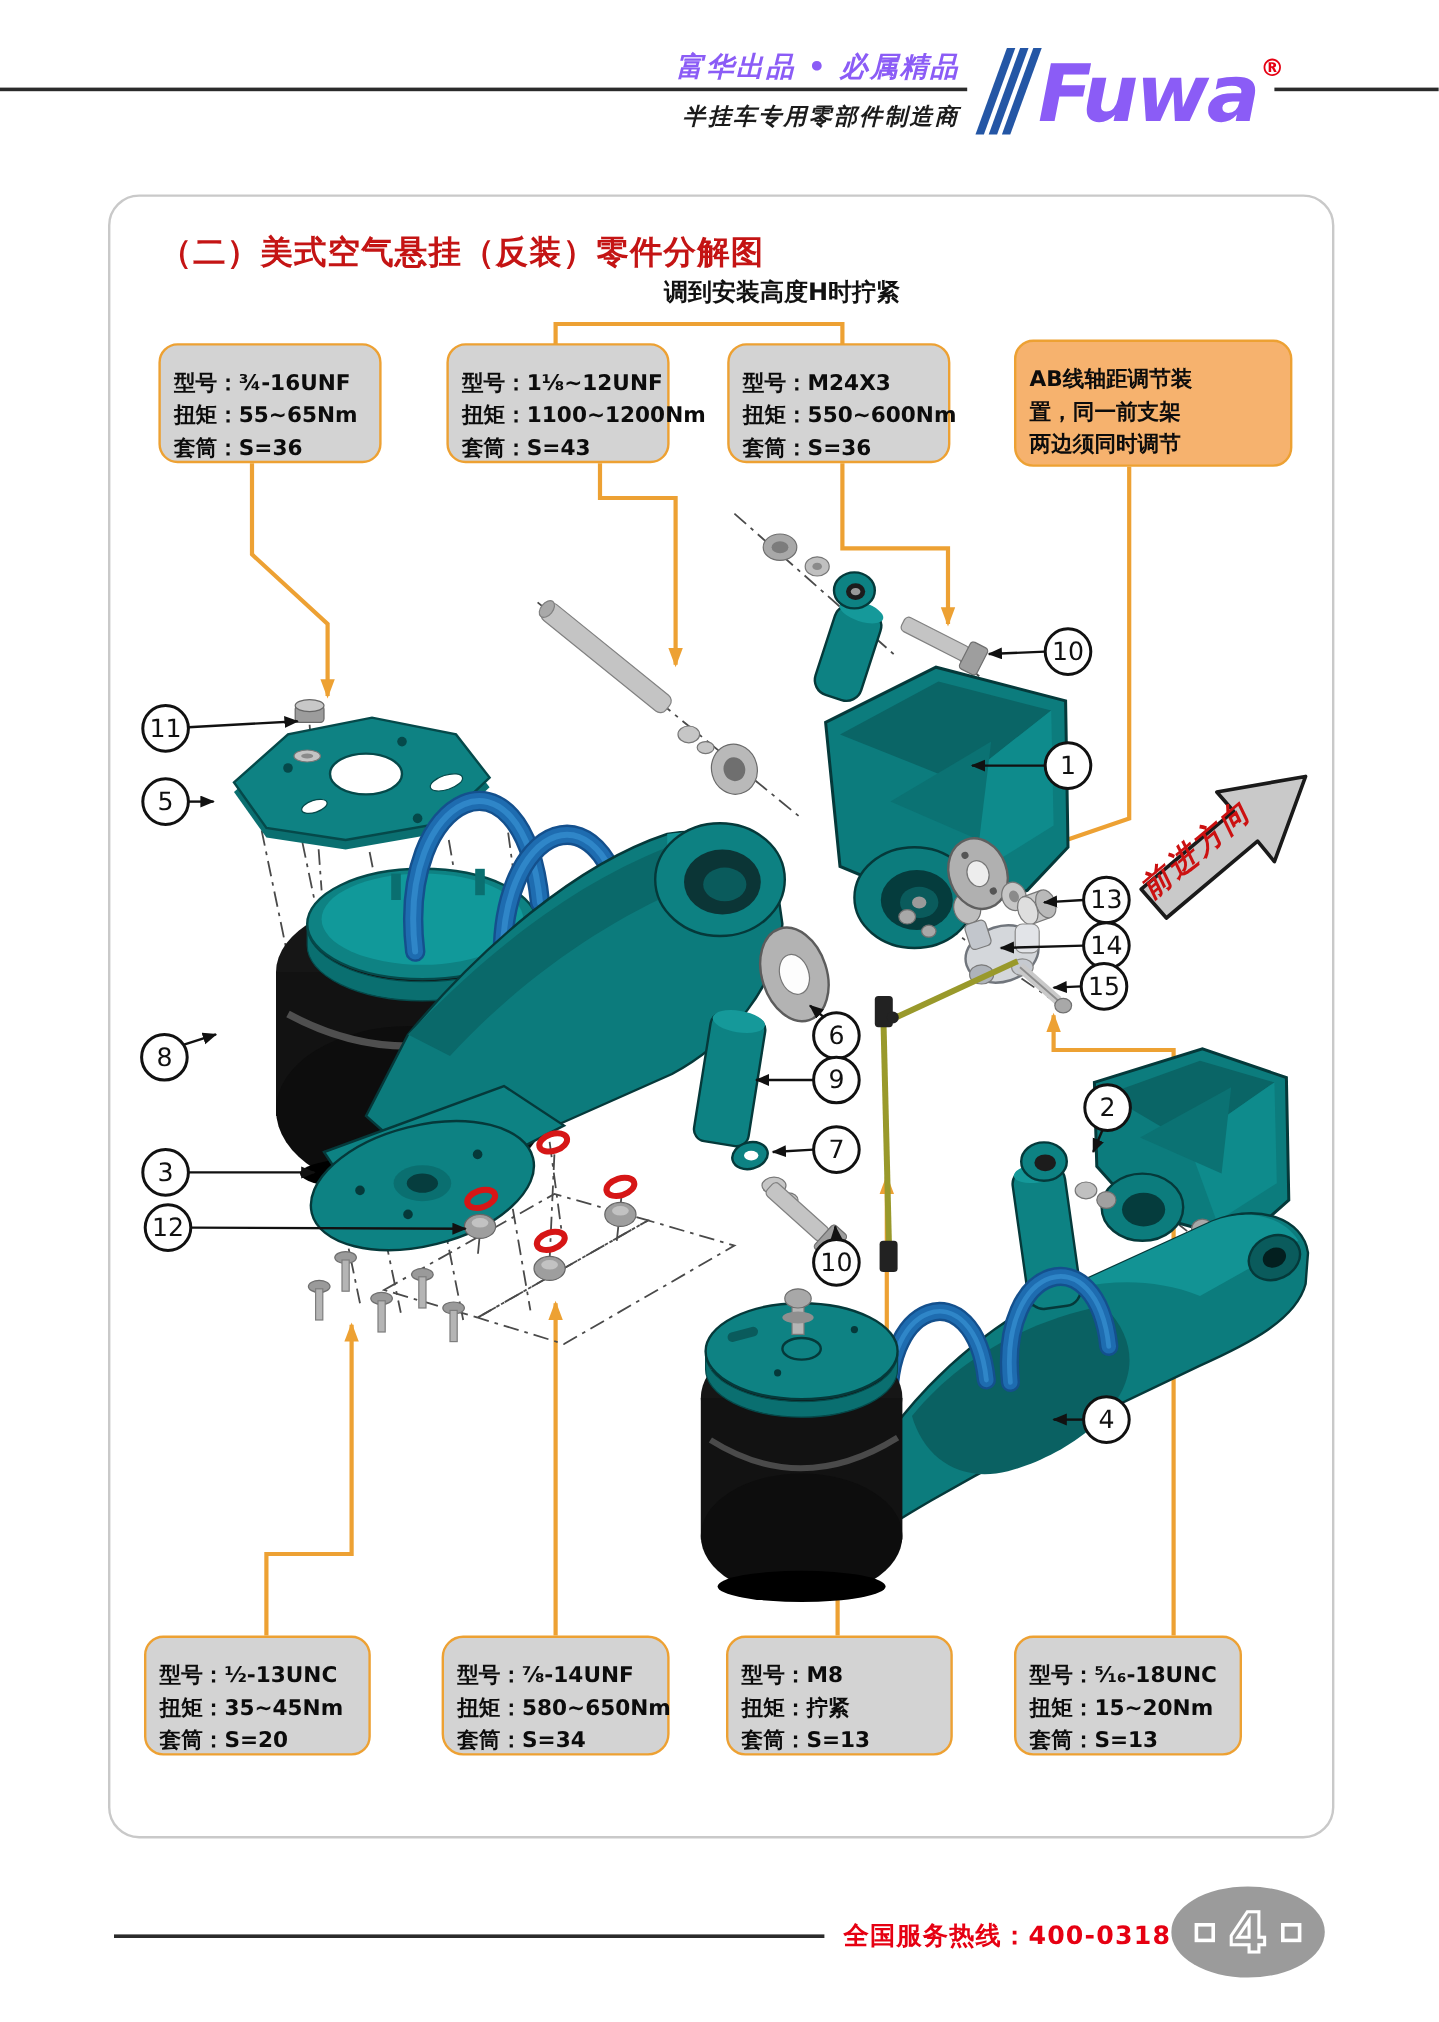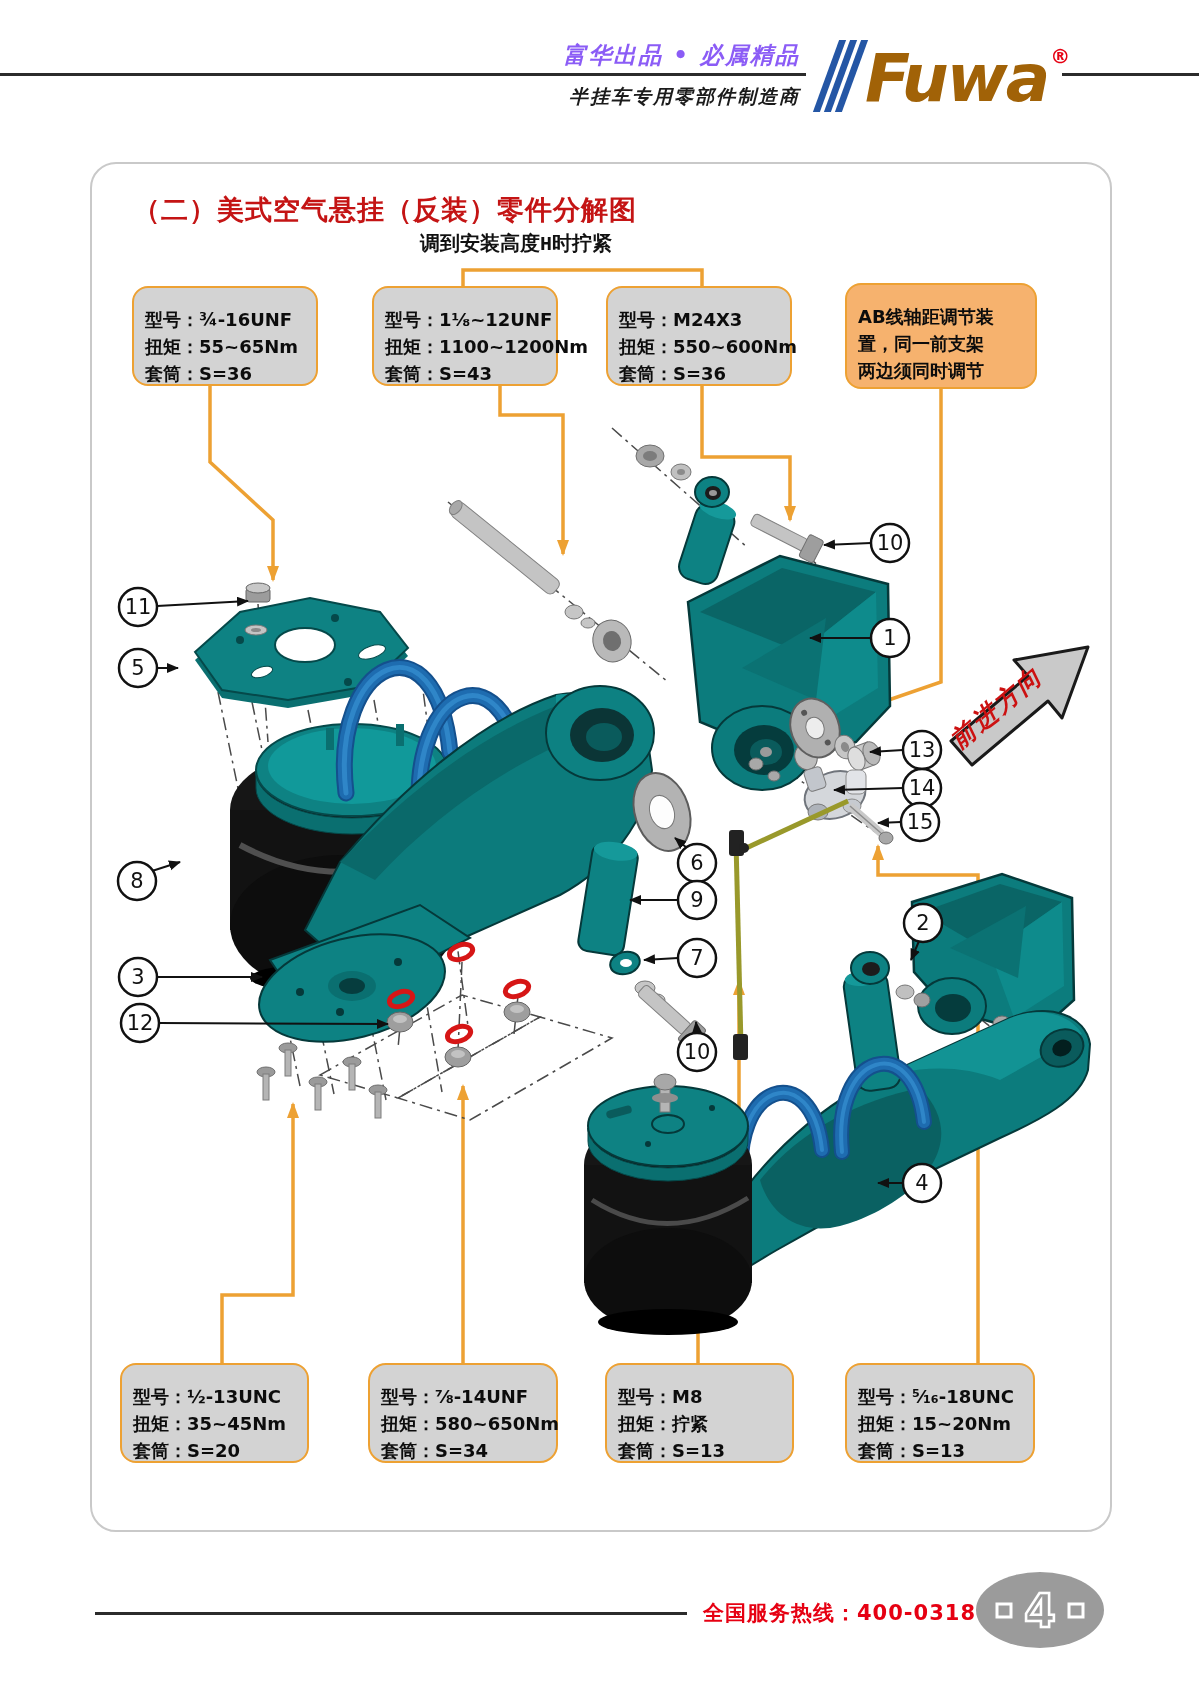--- a/index.html
+++ b/index.html
@@ -9,32 +9,32 @@
   
   .slogan{top:40px;left:0;width:800px;text-align:right;font-size:23px;font-style:italic;
           font-weight:700;letter-spacing:2px;color:#8b5cf6;}
   .hline1{top:73px;left:0;width:806px;height:3px;background:#2b2b2b;}
   .hline2{top:73px;left:1062px;width:137px;height:3px;background:#2b2b2b;}
   .manufacturer{top:84px;left:0;width:800px;text-align:right;font-size:19px;font-style:italic;
           font-weight:700;letter-spacing:2px;color:#1b1b1b;}
   .logo{top:28px;left:826px;height:84px;display:flex;align-items:flex-end;}
   .stripes{display:flex;margin-right:6px;height:72px;align-items:stretch;}
   .stripes i{display:block;width:7px;margin-right:4px;background:#2456a5;transform:skewX(-20deg);}
-  .fuwa{font-size:66px;line-height:66px;font-weight:800;font-style:italic;color:#a16207;letter-spacing:-2px;}
+  .fuwa{font-size:66px;line-height:66px;font-weight:800;font-style:italic;color:#8b5cf6;letter-spacing:-2px;}
   .reg{font-size:20px;color:#e60012;font-weight:700;margin:0 0 44px 2px;}
   
   .panel{top:162px;left:90px;width:1018px;height:1366px;border:2px solid #c9c9c9;border-radius:26px;}
   .title{top:192px;left:133px;font-size:27px;font-weight:700;color:#c41414;letter-spacing:1px;}
-  .note{top:230px;left:420px;width:330px;text-align:left;font-size:20px;font-weight:600;color:#111;font-family:Liberation Mono, monospace;}
+  .note{top:230px;left:420px;width:330px;text-align:right;font-size:20px;font-weight:600;color:#111;}
   
   .spec{position:absolute;width:186px;height:100px;background:#d3d3d3;border:2px solid #eda133;
         border-radius:16px;padding:18px 11px;box-sizing:border-box;font-size:18px;font-weight:600;
         line-height:27px;white-space:nowrap;color:#0c0c0c;}
   .spec .ln{height:27px;}
-  .notebox{width:192px;height:106px;background:#f6b26e;line-height:28px;}
+  .notebox{width:232px;height:106px;background:#f6b26e;line-height:28px;}
   
   .fline{top:1612px;left:95px;width:592px;height:3px;background:#2b2b2b;}
   .hotline{top:1599px;left:703px;font-size:21px;font-weight:600;color:#e60012;letter-spacing:1px;}
   svg text{font-family:"DejaVu Sans","Liberation Sans",sans-serif;}
 </style>
 </head>
 <body>
 
 <div class="abs slogan">富华出品 • 必属精品</div>
 <div class="abs hline1"></div>

